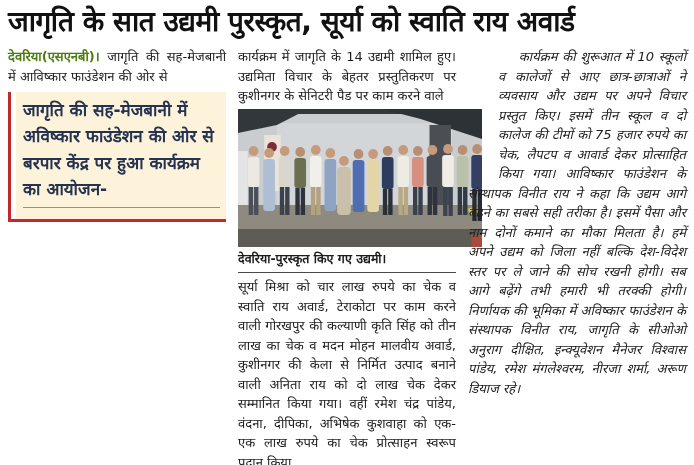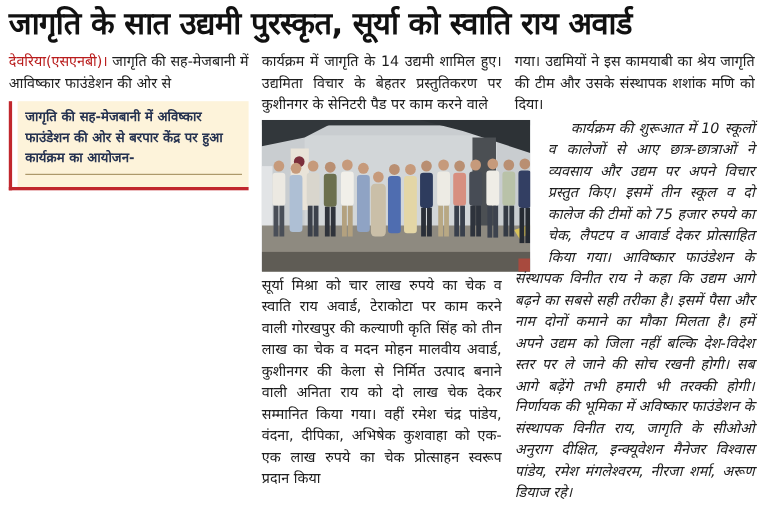--- a/index.html
+++ b/index.html
@@ -15,33 +15,33 @@
   }
   .page{width:694px; height:465px; padding:2px 8px 4px 8px;}
   .headline{
     font-size:28px; font-weight:bold; color:#111;
     line-height:1.25; letter-spacing:-0.5px;
     white-space:nowrap; margin:2px 0 8px 0;
   }
   .columns{display:flex; gap:12px; align-items:flex-start;}
   .col{flex:1 1 0; min-width:0; font-size:13px; line-height:1.5; text-align:justify;}
   .col p{margin:0 0 2px 0;}
-  .dateline{font-weight:normal; color:#b91c1c;}
+  .dateline{font-weight:bold; color:#4d7c0f;}
   .indent{text-indent:1.6em;font-style:italic;}
 
   
   .hl-wrap{
     border-left:3px solid var(--accent_red);
     border-bottom:3px solid var(--accent_red);
     padding-left:5px; margin:6px 0 8px 0;
   }
   .hl-box{
     background:var(--box_bg);
     color:var(--box_text);
-    font-weight:bold; font-size:12px; line-height:1.55;
+    font-weight:bold; font-size:17px; line-height:1.55;
     padding:5px 6px 6px 7px; text-align:left;
   }
   .hl-divider{border:0; border-top:1px solid var(--box_divider); margin:5px 0 5px 0;}
 
   
   .photo-block{width:calc(100% + 26px); margin:3px 0 4px 0;}
   .photo-frame{width:100%; height:138px; display:block; background:#c9cdd0;}
   .caption-row{
     width:calc(100% - 26px);
     font-weight:bold; font-size:12.5px; text-align:left;
@@ -179,25 +179,25 @@
                 <rect x="231.5" y="78" width="4.5" height="28" fill="#343a44"></rect>
               </g>
             <g>
                 <circle cx="246" cy="40" r="5" fill="#b98f72"></circle>
                 <rect x="240" y="46" width="12" height="34" rx="3" fill="#333f63"></rect>
                 <rect x="241" y="80" width="4.5" height="32" fill="#262b33"></rect>
                 <rect x="246.5" y="80" width="4.5" height="32" fill="#262b33"></rect>
               </g>
           </g>
         </svg>
+        <div class="caption-row">देवरिया-पुरस्कृत किए गए उद्यमी।</div>
       </div>
 
       <p>सूर्या मिश्रा को चार लाख रुपये का चेक व स्वाति राय अवार्ड, टेराकोटा पर काम करने वाली गोरखपुर की कल्याणी कृति सिंह को तीन लाख का चेक व मदन मोहन मालवीय अवार्ड, कुशीनगर की केला से निर्मित उत्पाद बनाने वाली अनिता राय को दो लाख चेक देकर सम्मानित किया गया। वहीं रमेश चंद्र पांडेय, वंदना, दीपिका, अभिषेक कुशवाहा को एक-एक लाख रुपये का चेक प्रोत्साहन स्वरूप प्रदान किया</p>
     </div>
 
     <div class="col">
-      <p>गया। उद्यमियों ने इस कामयाबी का श्रेय जागृति की टीम और उसके संस्थापक शशांक मणि को दिया।</p>
       <div class="wrap-spacer"></div>
       <p class="indent">कार्यक्रम की शुरूआत में 10 स्कूलों व कालेजों से आए छात्र-छात्राओं ने व्यवसाय और उद्यम पर अपने विचार प्रस्तुत किए। इसमें तीन स्कूल व दो कालेज की टीमों को 75 हजार रुपये का चेक, लैपटप व आवार्ड देकर प्रोत्साहित किया गया। आविष्कार फाउंडेशन के संस्थापक विनीत राय ने कहा कि उद्यम आगे बढ़ने का सबसे सही तरीका है। इसमें पैसा और नाम दोनों कमाने का मौका मिलता है। हमें अपने उद्यम को जिला नहीं बल्कि देश-विदेश स्तर पर ले जाने की सोच रखनी होगी। सब आगे बढ़ेंगे तभी हमारी भी तरक्की होगी। निर्णायक की भूमिका में अविष्कार फाउंडेशन के संस्थापक विनीत राय, जागृति के सीओओ अनुराग दीक्षित, इन्क्यूवेशन मैनेजर विश्वास पांडेय, रमेश मंगलेश्वरम, नीरजा शर्मा, अरूण डियाज रहे।</p>
     </div>
 
   </div>
 </div>
 
 </body></html>

